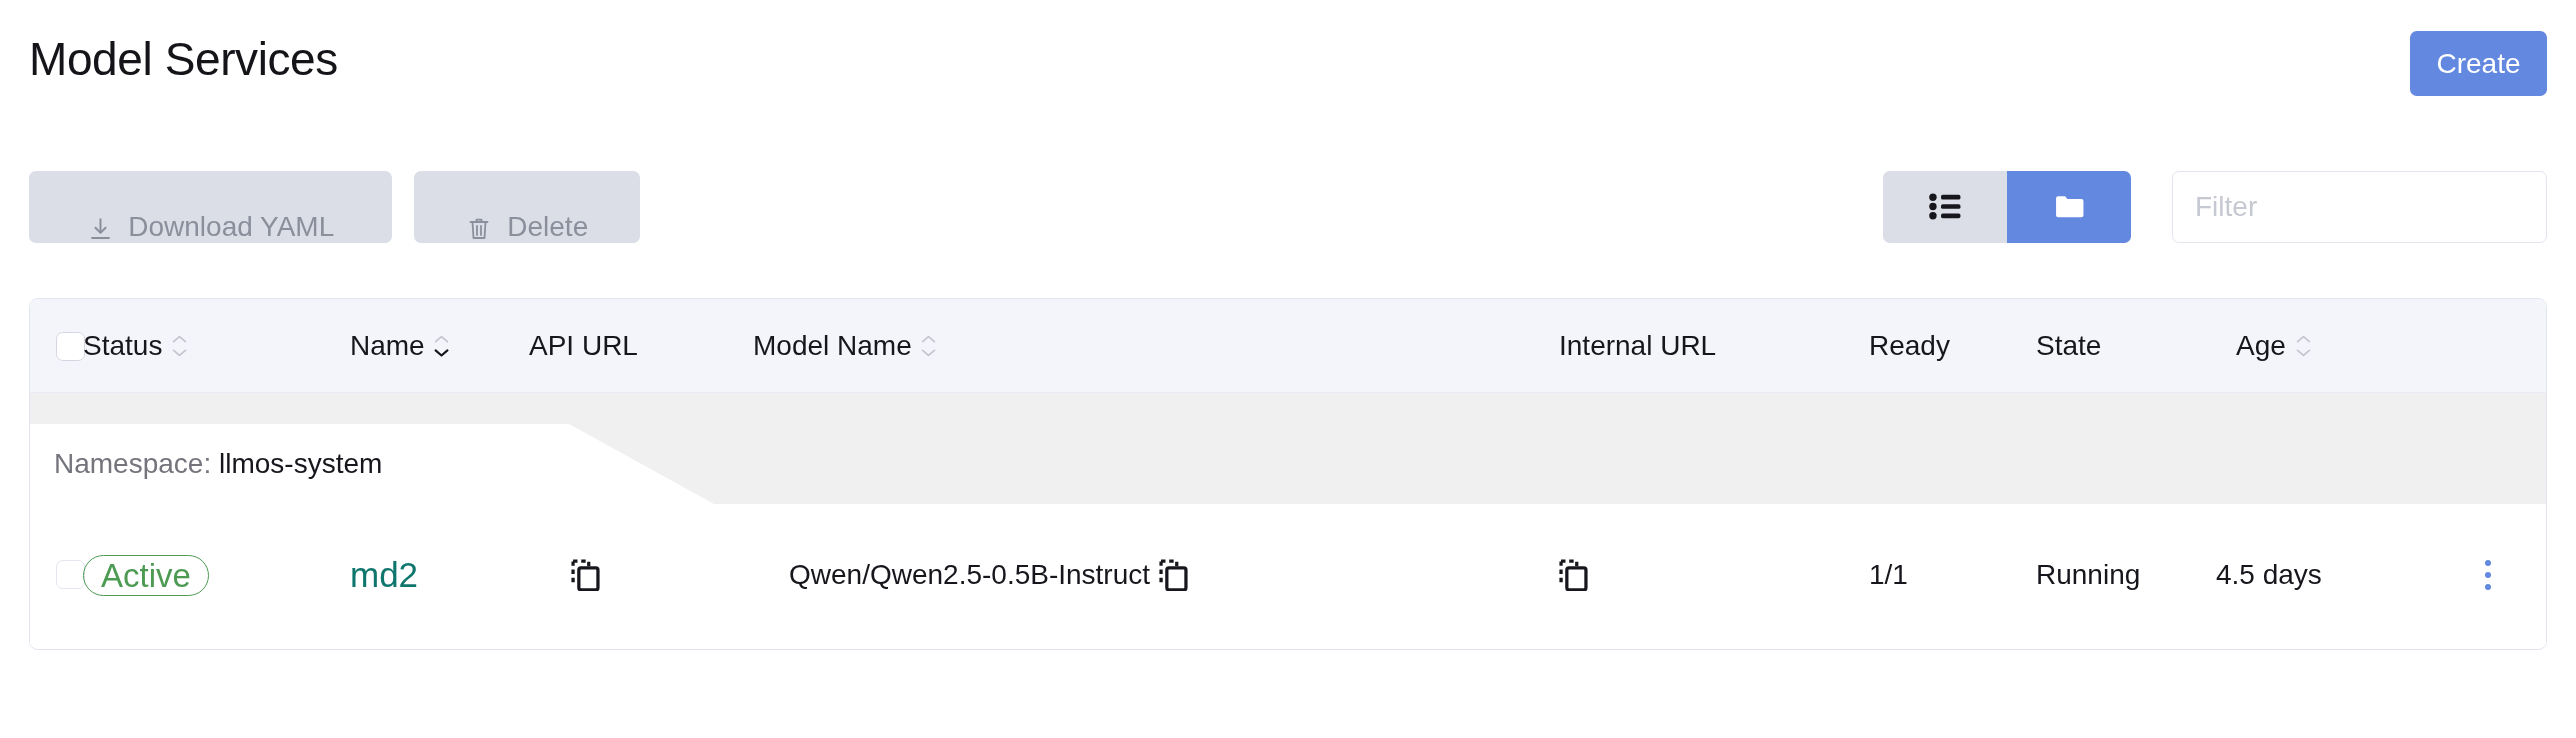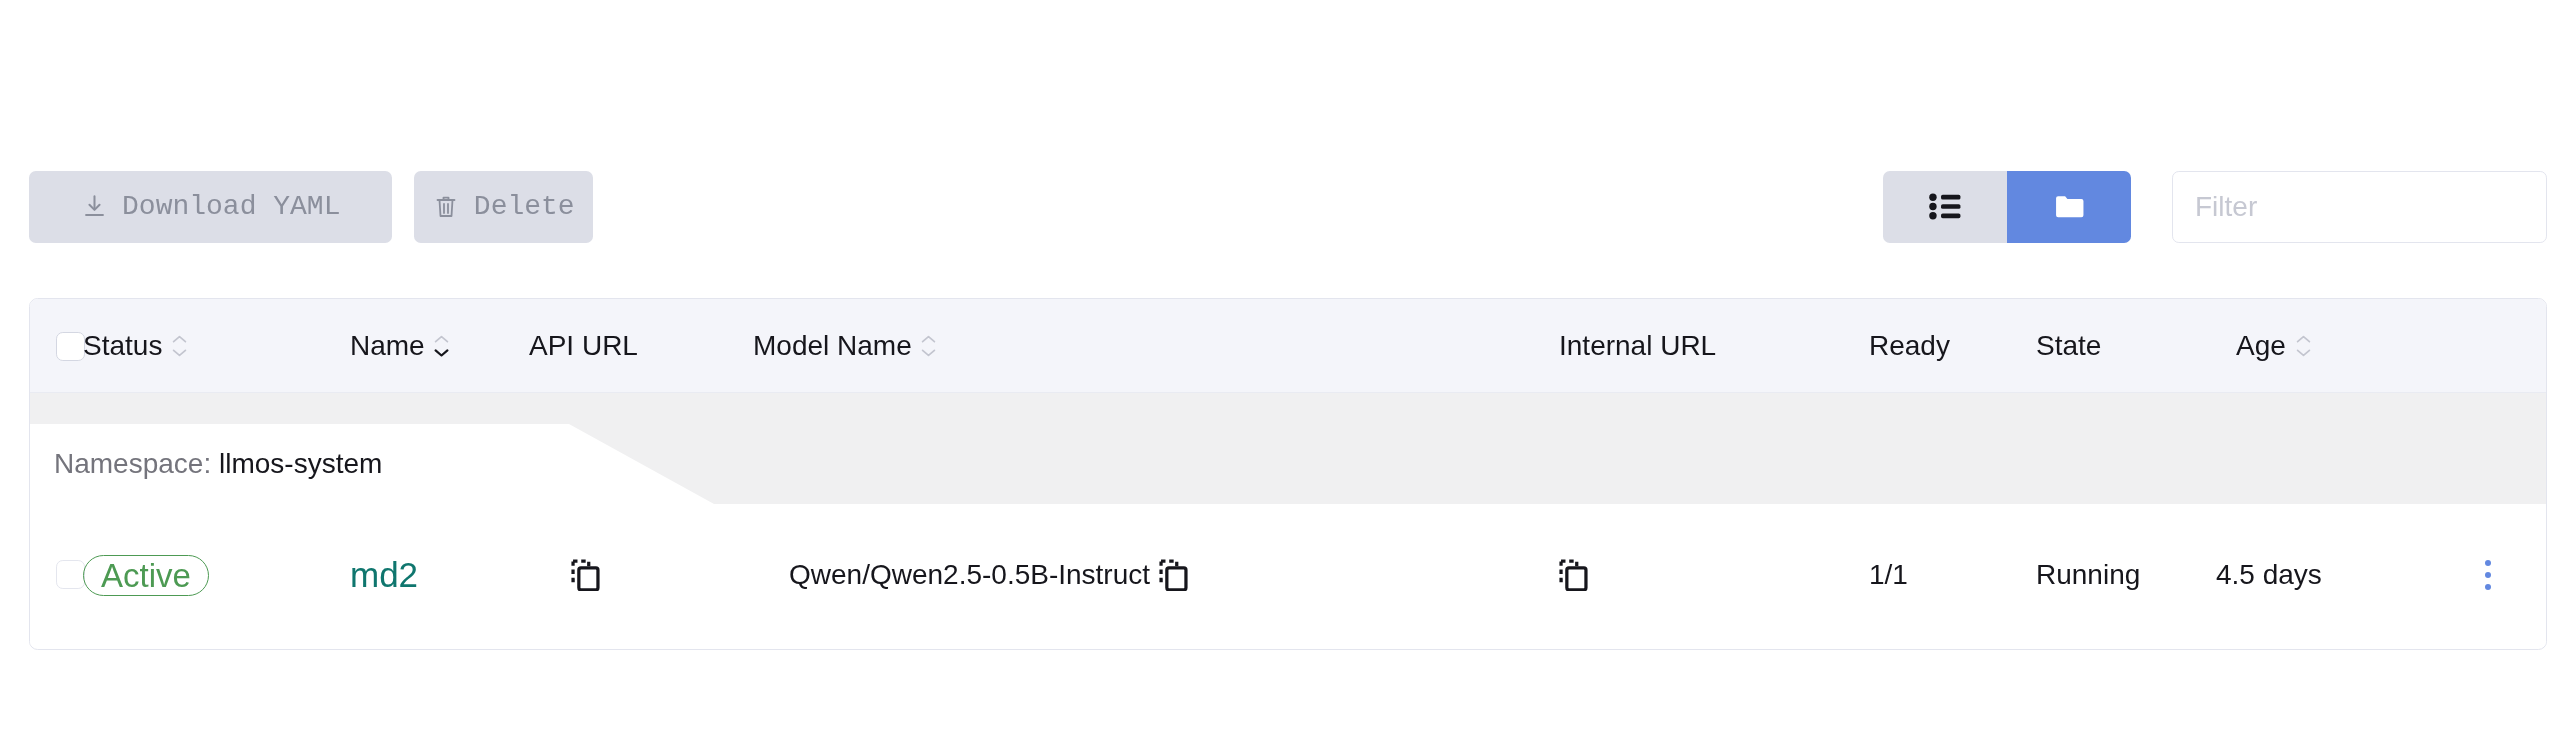--- a/index.html
+++ b/index.html
@@ -62,33 +62,33 @@
   }
 
   .btn-muted {
     position: absolute;
     top: 8.6px;
     height: 72px;
     background: #dcdee7;
     border: none;
     border-radius: 6.8px;
     color: #8b8f9c;
-    font-family: Liberation Mono, monospace;
-    font-size: 28px;
-    cursor: pointer;
-    display: flex;
-    align-items: center;
+    font-family: Liberation Sans, sans-serif;
+    font-size: 28px;
+    cursor: pointer;
+    display: flex;
+    align-items: flex-end;
     justify-content: center;
     gap: 14.5px;
     white-space: nowrap;
     padding: 0 26px;
   }
 
   .btn-download { left: 29px; width: 363px; }
-  .btn-delete   { left: 414px; width: 179px; }
+  .btn-delete   { left: 414px; width: 226px; }
 
   .btn-muted .ico {
     display: inline-flex;
     align-items: center;
     justify-content: center;
     width: 27px; height: 27px;
     flex: 0 0 auto;
   }
   .btn-muted .ico svg { display: block; }
 
@@ -282,20 +282,24 @@
     width: 6px; height: 6px;
     border-radius: 50%;
     background: #6288e0;
   }
 </style>
 </head>
 <body>
 
 <div class="page">
 
+  <div class="header-row">
+    <div class="page-title">Model Services</div>
+    <button class="create-button">Create</button>
+  </div>
 
   <div class="toolbar">
 
     <button class="btn-muted btn-download">
       <span class="ico">
         <svg width="27" height="27" viewBox="0 0 24 24" fill="none" stroke="#8b8f9c" stroke-width="1.8" stroke-linecap="round" stroke-linejoin="round">
           <path d="M12 3v11"></path>
             <path d="M7.5 10.5 12 15l4.5-4.5"></path>
             <path d="M4.5 19.5h15"></path>
         </svg>

